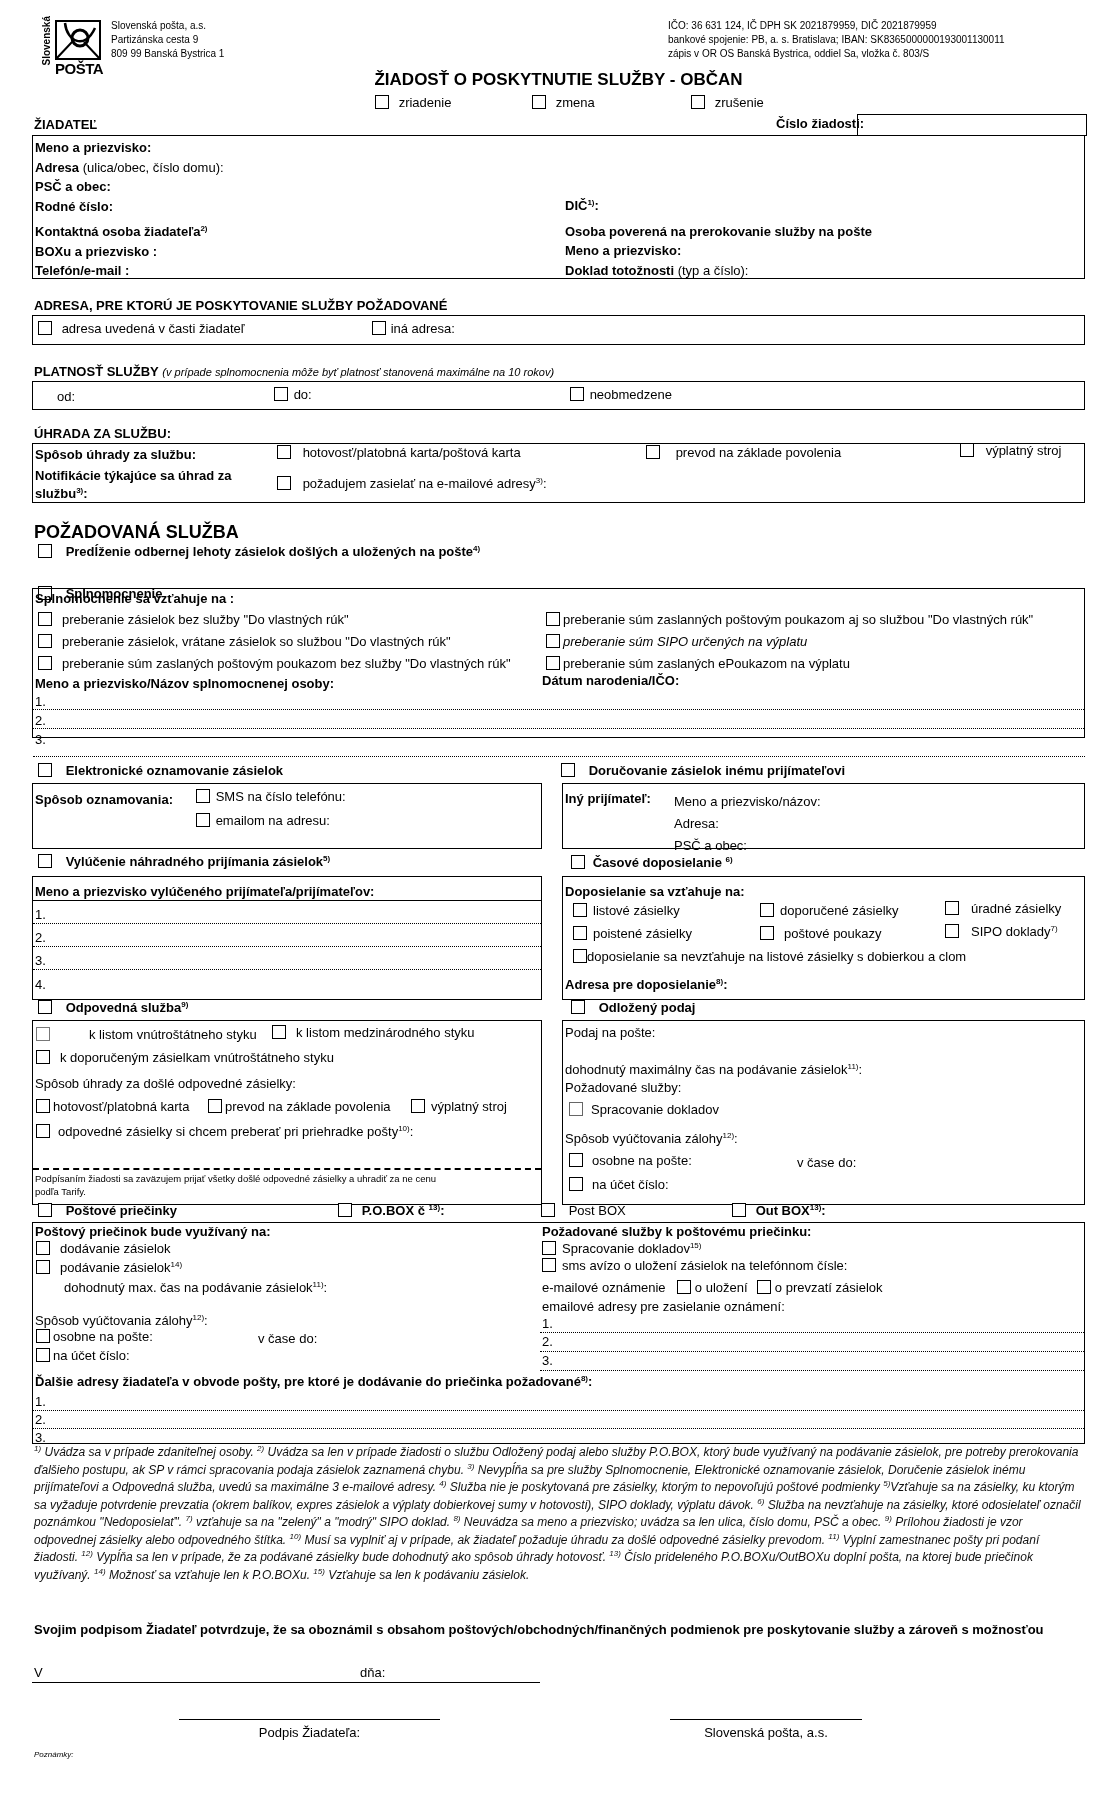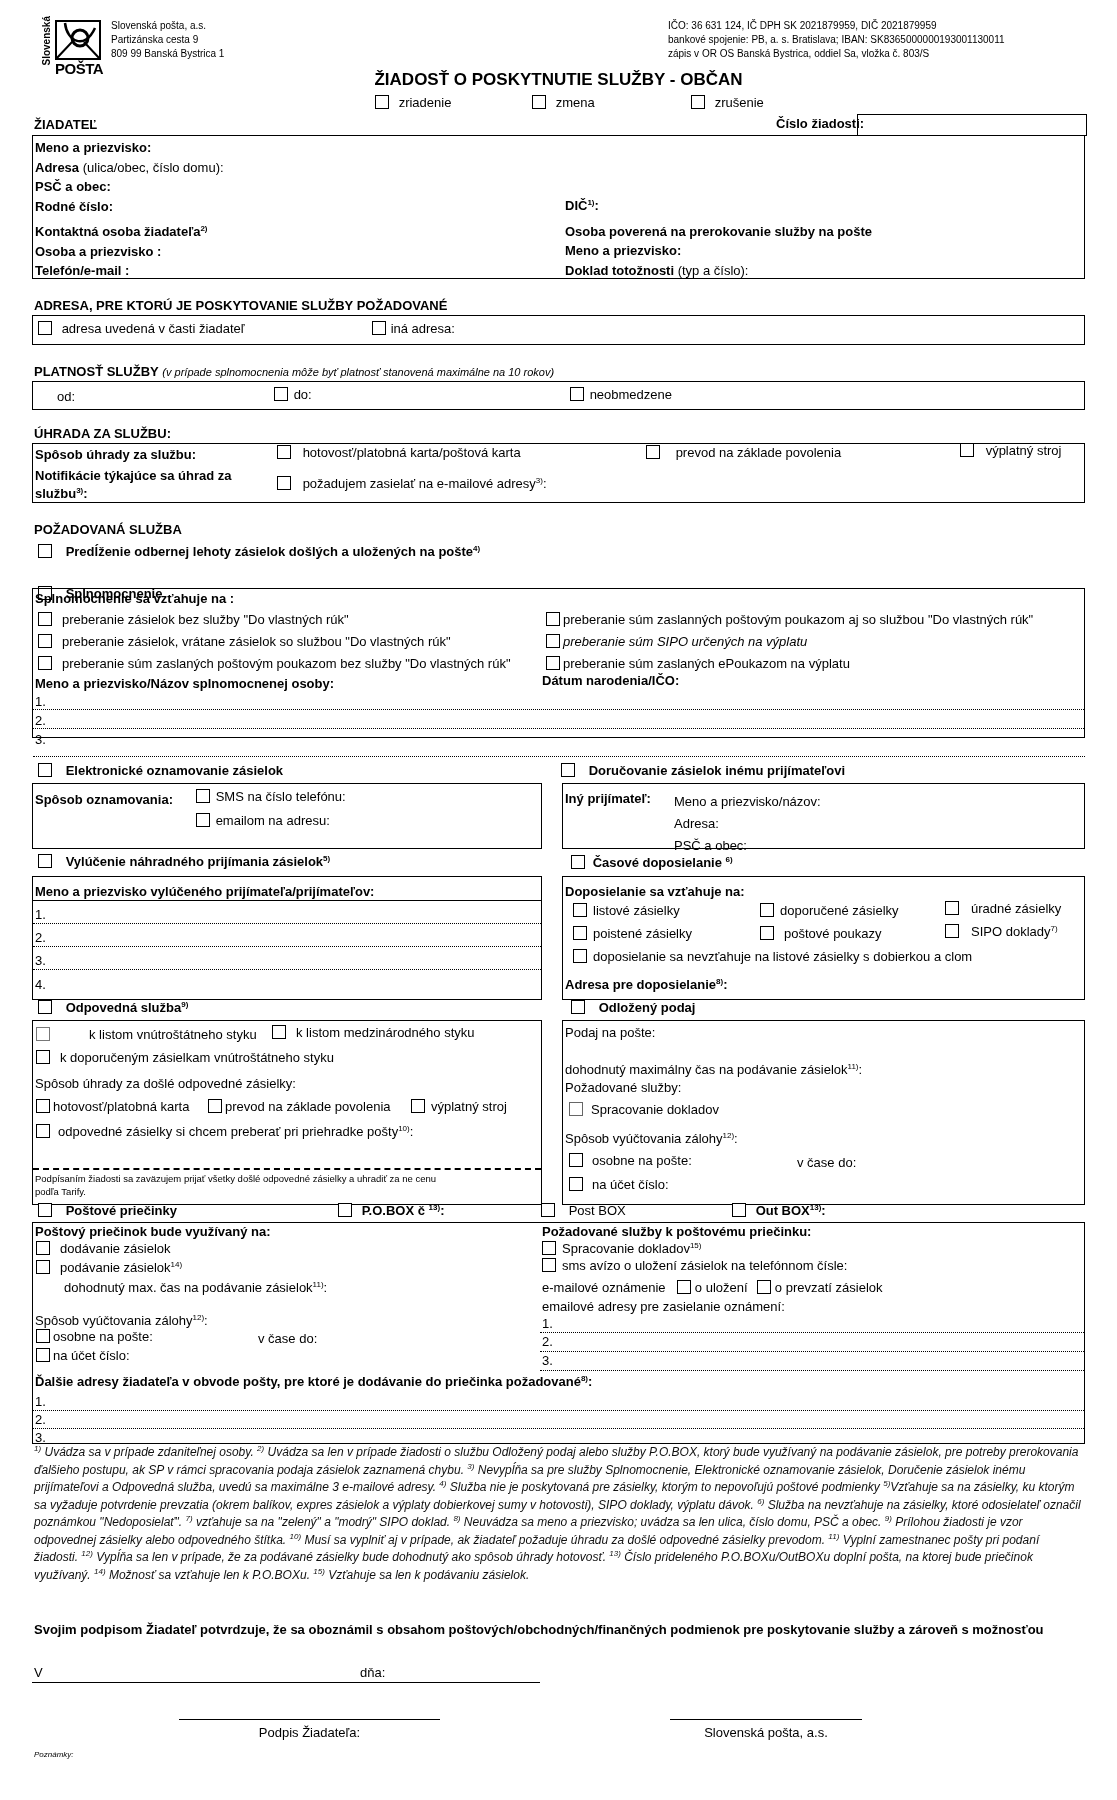--- a/index.html
+++ b/index.html
@@ -62,21 +62,21 @@
 <div class="abs b" style="left:776px;top:116px;font-size:13px;">Číslo žiadosti:</div>
 <div class="abs" style="left:857px;top:114px;width:230px;height:22px;border:1.3px solid #000;"></div>
 
 <div class="box" style="left:32px;top:135px;width:1053px;height:144px;border-left-width:1.5px;"></div>
 <div class="abs" style="left:35px;top:138px;line-height:19.5px;font-size:13px;">
   <div class="b">Meno a priezvisko:</div>
   <div><span class="b">Adresa</span><span> (ulica/obec, číslo domu):</span></div>
   <div class="b">PSČ a obec:</div>
   <div class="b">Rodné číslo:</div>
   <div class="b" style="margin-top:6px;"><span>Kontaktná osoba žiadateľa</span><sup>2)</sup></div>
-  <div class="b">Osoba a priezvisko :</div>
+  <div class="b">BOXu a priezvisko :</div>
   <div class="b">Telefón/e-mail :</div>
 </div>
 <div class="abs" style="left:565px;top:196px;line-height:19.5px;font-size:13px;">
   <div class="b"><span>DIČ</span><sup>1)</sup>:</div>
   <div class="b" style="margin-top:6px;">Osoba poverená na prerokovanie služby na pošte</div>
   <div class="b">Meno a priezvisko:</div>
   <div><span class="b">Doklad totožnosti</span><span> (typ a číslo):</span></div>
 </div>
 
 <div class="abs b" style="left:34px;top:298px;font-size:13px;">ADRESA, PRE KTORÚ JE POSKYTOVANIE SLUŽBY POŽADOVANÉ</div>
@@ -122,21 +122,21 @@
 </div>
 <div class="abs b" style="left:35px;top:467px;line-height:18px;">
   <div>Notifikácie týkajúce sa úhrad za</div>
   <div><span>službu</span><sup>3)</sup>:</div>
 </div>
 <div class="abs" style="left:277px;top:476px;">
   <span class="cb"></span>
   <span style="margin-left:8px;"><span>požadujem zasielať na e-mailové adresy</span><sup>3)</sup>:</span>
 </div>
 
-<div class="abs b" style="left:34px;top:522px;font-size:13px;">POŽADOVANÁ SLUŽBA</div>
+<div class="abs b" style="left:34px;top:522px;font-size:18px;">POŽADOVANÁ SLUŽBA</div>
 <div class="abs b" style="left:38px;top:544px;">
   <span class="cb"></span>
   <span style="margin-left:10px;"><span>Predĺženie odbernej lehoty zásielok došlých a uložených na pošte</span><sup>4)</sup></span>
 </div>
 <div class="abs b" style="left:38px;top:566px;margin-top:20px;">
   <span class="cb"></span>
   <span style="margin-left:10px;">Splnomocnenie</span>
 </div>
 
 <div class="box" style="left:32px;top:588px;width:1053px;height:150px;"></div>
@@ -224,21 +224,21 @@
 <div class="abs" style="left:573px;top:926px;">
   <span class="cb"></span><span style="margin-left:6px;">poistené zásielky</span>
 </div>
 <div class="abs" style="left:760px;top:926px;">
   <span class="cb"></span><span style="margin-left:10px;">poštové poukazy</span>
 </div>
 <div class="abs" style="left:945px;top:924px;">
   <span class="cb"></span><span style="margin-left:12px;"><span>SIPO doklady</span><sup>7)</sup></span>
 </div>
 <div class="abs" style="left:573px;top:949px;">
-  <span class="cb"></span><span style="margin-left:6px;">doposielanie sa nevzťahuje na listové zásielky s dobierkou a clom</span>
+  <span class="cb"></span><span style="">doposielanie sa nevzťahuje na listové zásielky s dobierkou a clom</span>
 </div>
 <div class="abs b" style="left:565px;top:977px;">
   <span>Adresa pre doposielanie</span><sup>8)</sup>:
 </div>
 
 <div class="abs b" style="left:38px;top:1000px;">
   <span class="cb"></span>
   <span style="margin-left:10px;"><span>Odpovedná služba</span><sup>9)</sup></span>
 </div>
 <div class="box" style="left:32px;top:1020px;width:510px;height:185px;"></div>

